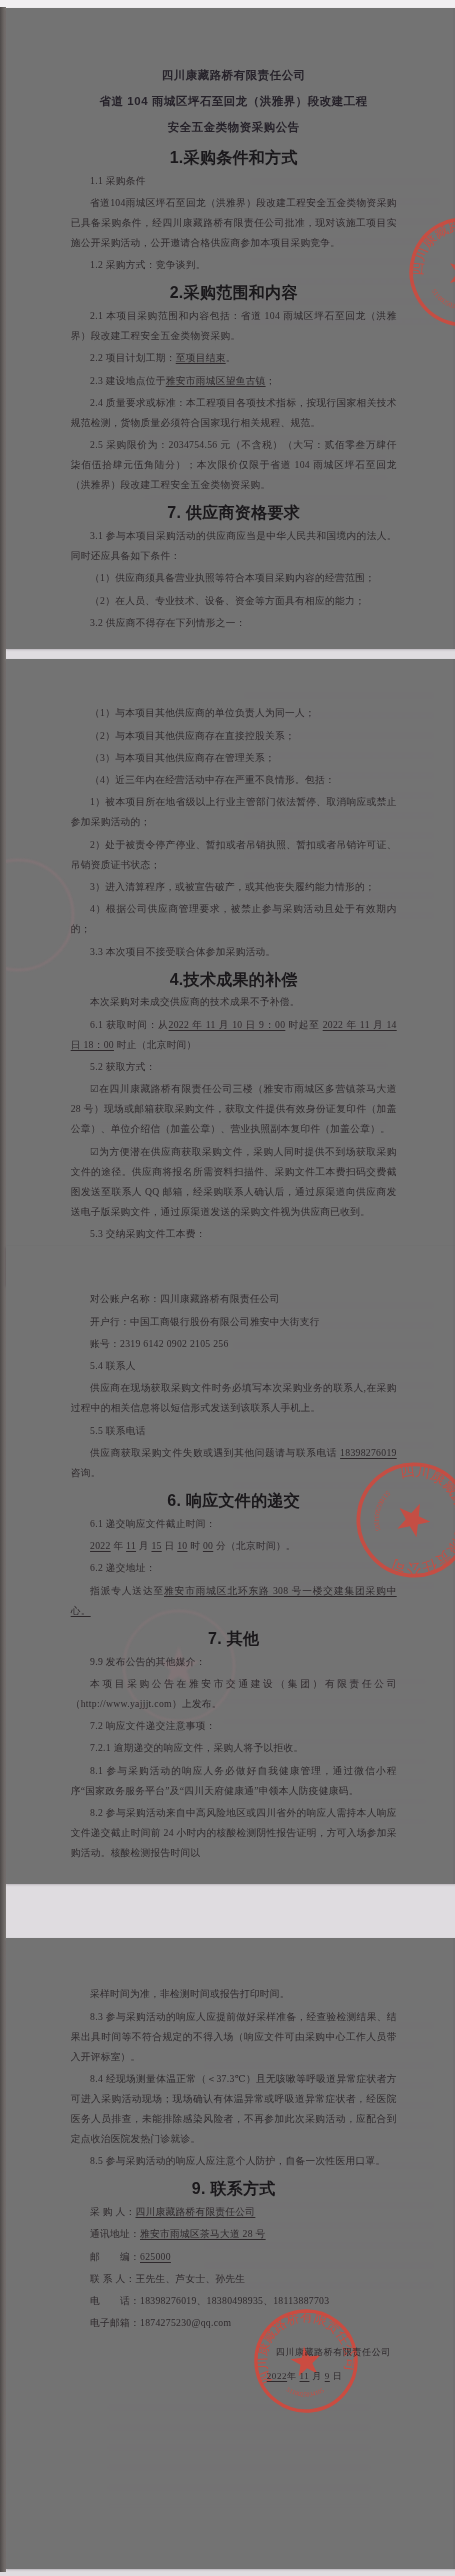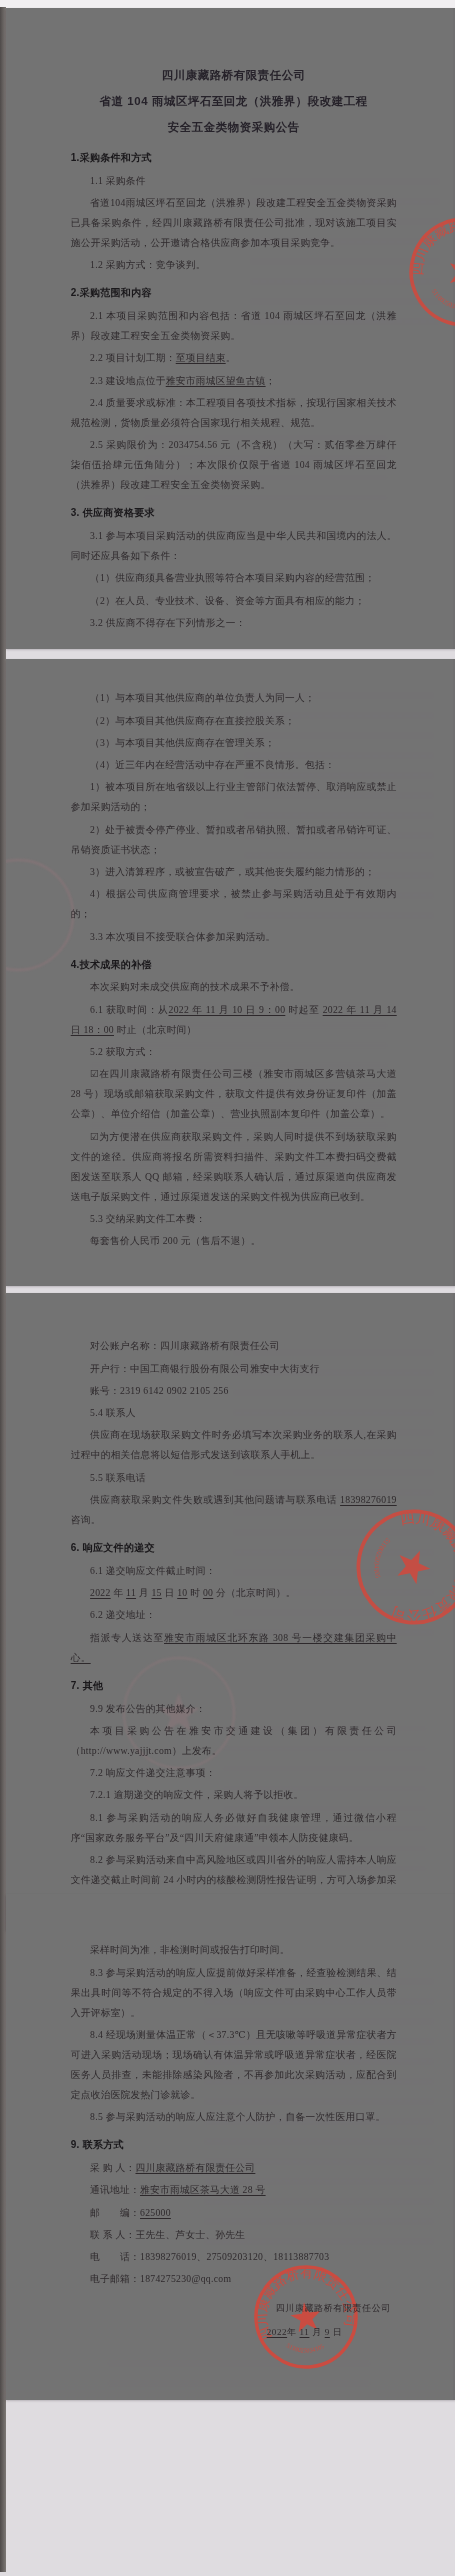--- a/index.html
+++ b/index.html
@@ -13,31 +13,31 @@
   #edge{position:absolute;left:0;top:6.8px;width:5.7px;height:2565px;
     background:linear-gradient(90deg,#4e4a49,#7d7875);}
   .page{
     position:absolute;left:5.7px;width:450px;background:#737373;
     box-shadow:0 1.1px 2.3px rgba(60,50,60,.35);overflow:hidden;
   }
   .page::after{content:"";position:absolute;top:0;right:0;width:2.8px;height:100%;
     background:rgba(90,70,80,.07);}
   #p1{top:8px;height:641px}
   #p2{top:659px;height:627px}
-  #p3{top:1293px;height:638px}
-  #p4{top:1894px;height:506px}
+  #p3{top:1246px;height:638px}
+  #p4{top:1938px;height:631px}
   .inner{padding:0 59px 0 65px;position:relative;}
-  #p2 .inner{padding-top:27px}
+  #p2 .inner{padding-top:42px}
   #p3 .inner{padding-top:41px}
   #p4 .inner{padding-top:44px}
   .t{text-align:center;font-family:"Liberation Sans","DejaVu Sans",sans-serif;
     font-weight:600;font-size:11.4px;line-height:26px;margin:0;letter-spacing:0.6px;color:#26222a;}
   #t1{margin-top:54px}
   .h{font-family:"Liberation Sans","DejaVu Sans",sans-serif;font-weight:700;
-    font-size:10px;line-height:19.4px;margin:8px 0 3.4px;color:#1a181b;letter-spacing:0.3px;}
+    font-size:16px;line-height:19.4px;margin:8px 0 3.4px;color:#1a181b;letter-spacing:0.3px;text-align:center;}
   .p{font-size:9.7px;line-height:20px;margin:2.3px 0;text-indent:2em;
     text-align:justify;letter-spacing:0.3px;}
   .u{text-decoration:underline;text-underline-offset:2.3px;}
   .bleed{position:absolute;filter:blur(1.1px);opacity:.5;pointer-events:none;
     background:repeating-linear-gradient(180deg,rgba(125,100,135,.10) 0 5.1px,rgba(125,100,135,0) 5.1px 20px);}
   .seal{position:absolute;pointer-events:none;}
   .faintseal{position:absolute;border-radius:50%;pointer-events:none;
     display:flex;align-items:center;justify-content:center;}
   .sign{position:absolute;font-size:9px;letter-spacing:0.6px;color:#2e292c;}
 </style>
@@ -60,21 +60,21 @@
     <p class="p">省道104雨城区坪石至回龙（洪雅界）段改建工程安全五金类物资采购已具备采购条件，经四川康藏路桥有限责任公司批准，现对该施工项目实施公开采购活动，公开邀请合格供应商参加本项目采购竞争。</p>
     <p class="p">1.2 采购方式：竞争谈判。</p>
 
     <p class="h">2.采购范围和内容</p>
     <p class="p">2.1 本项目采购范围和内容包括：省道 104 雨城区坪石至回龙（洪雅界）段改建工程安全五金类物资采购。</p>
     <p class="p"><span>2.2 项目计划工期：</span><span class="u">至项目结束</span><span>。</span></p>
     <p class="p"><span>2.3 建设地点位于</span><span class="u">雅安市雨城区望鱼古镇</span><span>；</span></p>
     <p class="p">2.4 质量要求或标准：本工程项目各项技术指标，按现行国家相关技术规范检测，货物质量必须符合国家现行相关规程、规范。</p>
     <p class="p">2.5 采购限价为：2034754.56 元（不含税）（大写：贰佰零叁万肆仟柒佰伍拾肆元伍角陆分）；本次限价仅限于省道 104 雨城区坪石至回龙（洪雅界）段改建工程安全五金类物资采购。</p>
 
-    <p class="h">3. 供应商资格要求</p>
+    <p class="h">7. 供应商资格要求</p>
     <p class="p">3.1 参与本项目采购活动的供应商应当是中华人民共和国境内的法人。同时还应具备如下条件：</p>
     <p class="p">（1）供应商须具备营业执照等符合本项目采购内容的经营范围；</p>
     <p class="p">（2）在人员、专业技术、设备、资金等方面具有相应的能力；</p>
     <p class="p">3.2 供应商不得存在下列情形之一：</p>
   </div>
   <svg class="seal" style="left:401px;top:207px;transform:rotate(18deg);opacity:.9;" width="114" height="114" viewBox="0 0 190 190">
     <circle cx="95" cy="95" r="88" fill="none" stroke="#d04a3e" stroke-width="6"></circle>
     <path id="arcA1" d="M31.6,124.6 A70,70 0 1 1 158.4,124.6" fill="none"></path>
     <path id="arcA2" d="M44,131 A62,62 0 0 0 146,131" fill="none"></path>
     <text font-size="23" fill="#d04a3e"><textPath href="#arcA1" startOffset="2">四川康藏路桥有限责任公司</textPath></text>
@@ -155,21 +155,21 @@
     <p class="p">采样时间为准，非检测时间或报告打印时间。</p>
     <p class="p">8.3 参与采购活动的响应人应提前做好采样准备，经查验检测结果、结果出具时间等不符合规定的不得入场（响应文件可由采购中心工作人员带入开评标室）。</p>
     <p class="p">8.4 经现场测量体温正常（＜37.3℃）且无咳嗽等呼吸道异常症状者方可进入采购活动现场；现场确认有体温异常或呼吸道异常症状者，经医院医务人员排查，未能排除感染风险者，不再参加此次采购活动，应配合到定点收治医院发热门诊就诊。</p>
     <p class="p">8.5 参与采购活动的响应人应注意个人防护，自备一次性医用口罩。</p>
 
     <p class="h">9. 联系方式</p>
     <p class="p"><span>采 购 人：</span><span class="u">四川康藏路桥有限责任公司</span></p>
     <p class="p"><span>通讯地址：</span><span class="u">雅安市雨城区茶马大道 28 号</span></p>
     <p class="p"><span>邮　　编：</span><span class="u">625000</span></p>
     <p class="p"><span>联 系 人：</span><span>王先生、芦女士、孙先生</span></p>
-    <p class="p"><span>电　　话：</span><span>18398276019、27509203120、18113887703</span></p>
+    <p class="p"><span>电　　话：</span><span>18398276019、18380498935、18113887703</span></p>
     <p class="p"><span>电子邮箱：</span><span>1874275230@qq.com</span></p>
   </div>
 
   <svg class="seal" style="left:246px;top:369px;transform:rotate(-8deg);opacity:.94;" width="108" height="108" viewBox="0 0 190 190">
     <circle cx="95" cy="95" r="88" fill="none" stroke="#d04a3e" stroke-width="6"></circle>
     <path id="arcC1" d="M31.6,124.6 A70,70 0 1 1 158.4,124.6" fill="none"></path>
     <path id="arcC2" d="M44,131 A62,62 0 0 0 146,131" fill="none"></path>
     <text font-size="23" fill="#d04a3e"><textPath href="#arcC1" startOffset="2">四川康藏路桥有限责任公司</textPath></text>
     <text font-size="11" fill="#d04a3e"><textPath href="#arcC2" startOffset="14">5118025034105</textPath></text>
     <polygon fill="#d04a3e" points="95,69 101.5,88.1 121.6,88.3 105.5,100.4 111.5,119.7 95,108 78.5,119.7 84.5,100.4 68.4,88.3 88.5,88.1"></polygon>

